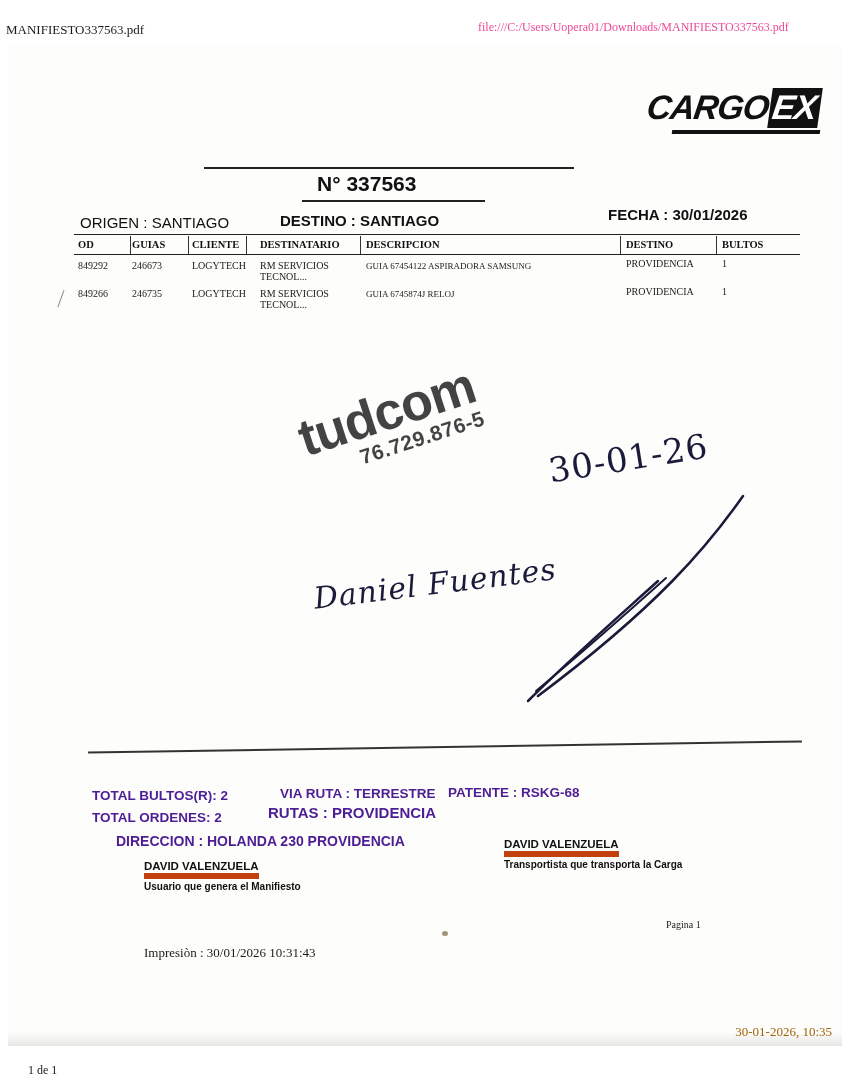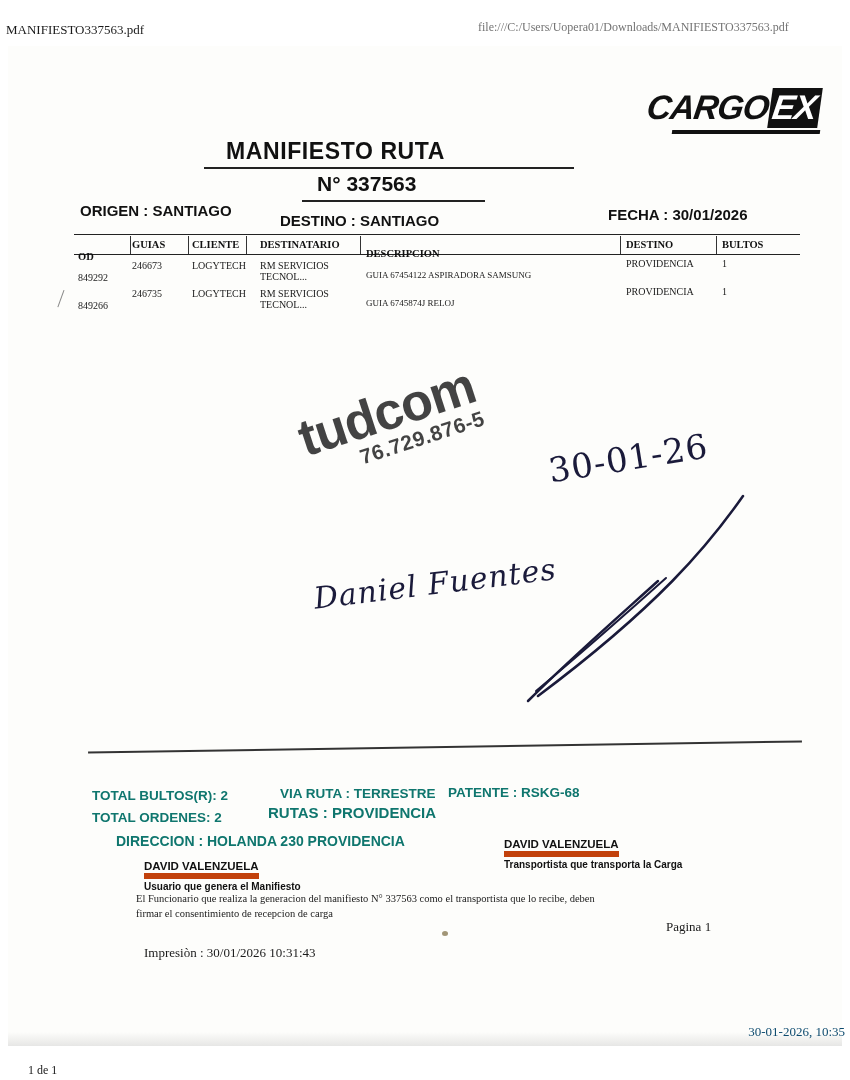--- a/index.html
+++ b/index.html
@@ -31,30 +31,30 @@
     font-family: "Liberation Serif", serif;
     color: #1a1a1a;
     white-space: nowrap;
   }
   .pdf-url {
     position: absolute;
     top: 20px;
     left: 478px;
     font-size: 12px;
     font-family: "Liberation Serif", serif;
-    color: #737373;
+    color: #ec4899;
     white-space: nowrap;
   }
   .footer-timestamp {
     position: absolute;
     bottom: 40px;
-    right: 5px;
+    right: 18px;
     font-size: 13px;
     font-family: "Liberation Serif", serif;
-    color: #0c4a6e;
+    color: #a16207;
   }
   .footer-pagecount {
     position: absolute;
     bottom: 2px;
     left: 28px;
     font-size: 12px;
     font-family: "Liberation Serif", serif;
     color: #1a1a1a;
   }
 
@@ -140,24 +140,24 @@
     top: 154px;
     left: 294px;
     width: 183px;
     height: 2px;
     background: #222;
   }
 
   
   .origen {
     position: absolute;
-    top: 156px;
+    top: 168px;
     left: 72px;
     font-family: "Liberation Sans", sans-serif;
-    font-weight: bold;
+    font-weight: normal;
     font-size: 15px;
   }
   .destino {
     position: absolute;
     top: 166px;
     left: 272px;
     font-family: "Liberation Sans", sans-serif;
     font-weight: bold;
     font-size: 15px;
   }
@@ -201,25 +201,25 @@
     font-weight: bold;
     color: #111;
   }
   .tbl-row {
     position: relative;
     height: 28px;
     font-family: "Liberation Serif", serif;
     font-size: 10px;
     color: #1a1a1a;
   }
-  .c-od     { position: absolute; left: 4px;   top: 3px; width: 52px; margin-top: 12px; }
+  .c-od     { position: absolute; left: 4px;   top: 3px; width: 52px; }
   .c-guias  { position: absolute; left: 58px;  top: 3px; width: 56px; }
   .c-cli    { position: absolute; left: 118px; top: 3px; width: 56px; }
   .c-dest   { position: absolute; left: 176px; top: 3px; width: 112px; margin-left: 10px; }
-  .c-desc   { position: absolute; left: 292px; top: 3px; width: 250px; margin-top: 9px; }
+  .c-desc   { position: absolute; left: 292px; top: 3px; width: 250px; }
   .c-desti  { position: absolute; left: 552px; top: 3px; width: 86px; }
   .c-bultos { position: absolute; left: 648px; top: 3px; width: 40px; }
 
   .tbl-row .c-od     { top: 6px; }
   .tbl-row .c-guias  { top: 6px; }
   .tbl-row .c-cli    { top: 6px; }
   .tbl-row .c-dest   { top: 6px; }
   .tbl-row .c-desc   { top: 7px; font-size: 9px; }
   .tbl-row .c-desti  { top: 4px; }
   .tbl-row .c-bultos { top: 4px; }
@@ -298,21 +298,21 @@
     width: 714px;
     height: 2px;
     background: #333;
     transform: rotate(-0.9deg);
   }
   .lbl-bold {
     position: absolute;
     font-family: "Liberation Sans", sans-serif;
     font-weight: bold;
     font-size: 13.5px;
-    color: #0f766e;
+    color: #4c1d95;
   }
   .total-bultos  { top: 742px; left: 84px; }
   .via-ruta      { top: 740px; left: 272px; }
   .patente       { top: 739px; left: 440px; }
   .total-ordenes { top: 764px; left: 84px; }
   .rutas         { top: 758px; left: 260px; font-size: 15px; }
   .direccion     { top: 787px; left: 84px; font-size: 14px; padding-left: 24px; }
 
   .sig-block { position: absolute; }
   .sig-user { top: 810px; left: 136px; }
@@ -341,21 +341,21 @@
     font-family: "Liberation Serif", serif;
     font-size: 10.5px;
     line-height: 1.45;
     color: #1a1a1a;
   }
   .pagina {
     position: absolute;
     top: 873px;
     left: 658px;
     font-family: "Liberation Serif", serif;
-    font-size: 13px;
+    font-size: 10px;
     color: #1a1a1a;
   }
   .impresion {
     position: absolute;
     top: 899px;
     left: 136px;
     font-family: "Liberation Serif", serif;
     font-size: 13px;
     color: #1a1a1a;
   }
@@ -388,21 +388,20 @@
   <div class="pdf-url">file:///C:/Users/Uopera01/Downloads/MANIFIESTO337563.pdf</div>
 </div>
 
 <div class="page">
 
   <div class="logo">
     <span>CARGO</span><span class="ex">EX</span>
   </div>
   <div class="logo-underline"></div>
 
-  <div class="doc-title">MANIFIESTO RUTA</div>
   <div class="title-rule"></div>
   <div class="doc-number">N° 337563</div>
   <div class="number-rule"></div>
 
   <div class="origen">ORIGEN : SANTIAGO</div>
   <div class="destino">DESTINO : SANTIAGO</div>
   <div class="fecha">FECHA : 30/01/2026</div>
 
   <div class="table-rule-top"></div>
   <div class="table-rule-mid"></div>
@@ -471,20 +470,19 @@
 
   <div class="sig-block sig-user">
     <div class="sig-name">DAVID VALENZUELA</div>
     <div class="sig-role">Usuario que genera el Manifiesto</div>
   </div>
   <div class="sig-block sig-carrier">
     <div class="sig-name">DAVID VALENZUELA</div>
     <div class="sig-role">Transportista que transporta la Carga</div>
   </div>
 
-  <div class="legal">El Funcionario que realiza la generacion del manifiesto N° 337563 como el transportista que lo recibe, deben firmar el consentimiento de recepcion de carga</div>
   <div class="pagina">Pagina 1</div>
   <div class="impresion">Impresiòn : 30/01/2026 10:31:43</div>
   <div class="speck"></div>
 </div>
 
 <div class="footer-timestamp">30-01-2026, 10:35</div>
 <div class="footer-pagecount">1 de 1</div>
 
 </body></html>

